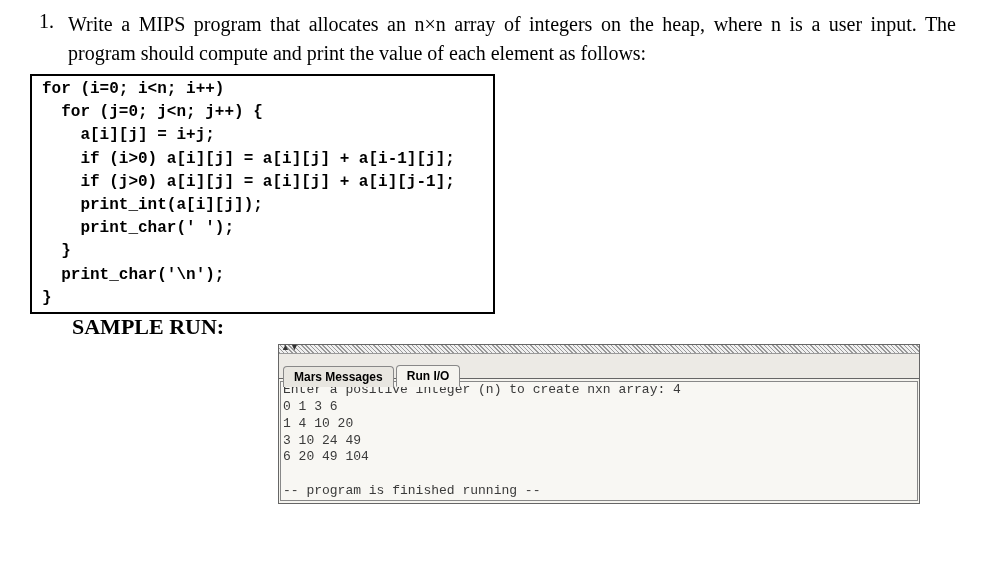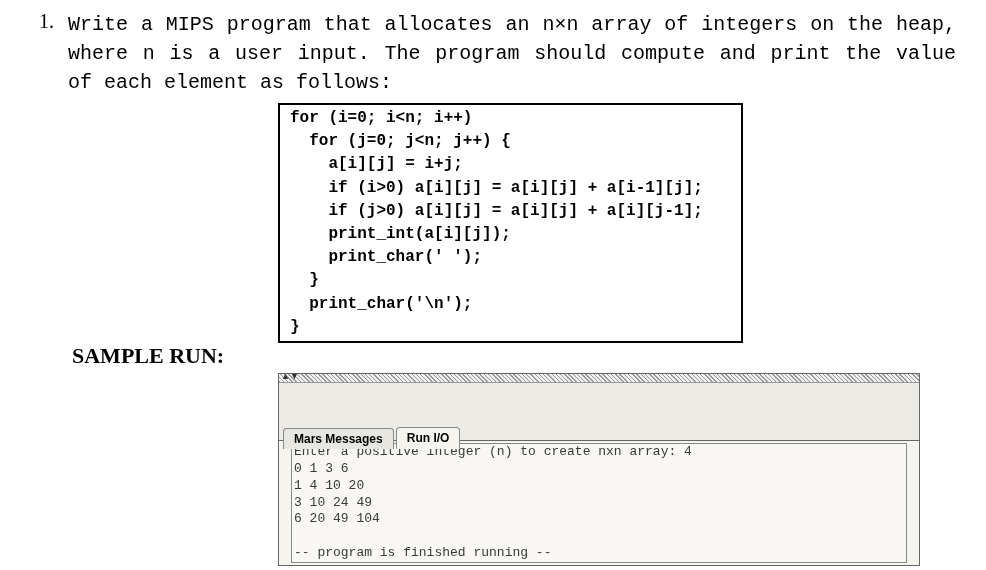--- a/index.html
+++ b/index.html
@@ -19,25 +19,23 @@
       margin-bottom: 6px;
     }
     .q-number {
       min-width: 24px;
       text-align: right;
     }
     .q-text {
       flex: 1;
       line-height: 1.45;
       text-align: justify;
-      font-family: Liberation Mono, monospace;
     }
     .code-block {
       border: 2px solid #000;
-      margin-left: 248px;
       width: 465px;
       padding: 2px 8px 2px 10px;
       font-family: Consolas, "Courier New", monospace;
       font-size: 16px;
       font-weight: bold;
       white-space: pre;
       line-height: 1.45;
       box-sizing: border-box;
     }
     .sample-run {
@@ -86,25 +84,24 @@
       margin-right: 2px;
       background: #e8e6e0;
       font-weight: bold;
       font-size: 12px;
       position: relative;
       top: 9px;
     }
     .tab.active {
       background: #f5f4ef;
       border-bottom: 1px solid #f5f4ef;
-      margin-top: 33px;
     }
     .console {
       background: #f5f4ef;
-      padding: 2px 12px;
+      padding: 2px 1px;
       min-height: 120px;
     }
     .console-inner {
       border: 1px solid #888;
       background: #f8f7f3;
       padding: 0px 2px;
       font-family: "Courier New", monospace;
       font-size: 13px;
       color: #3a3a3a;
       white-space: pre;

